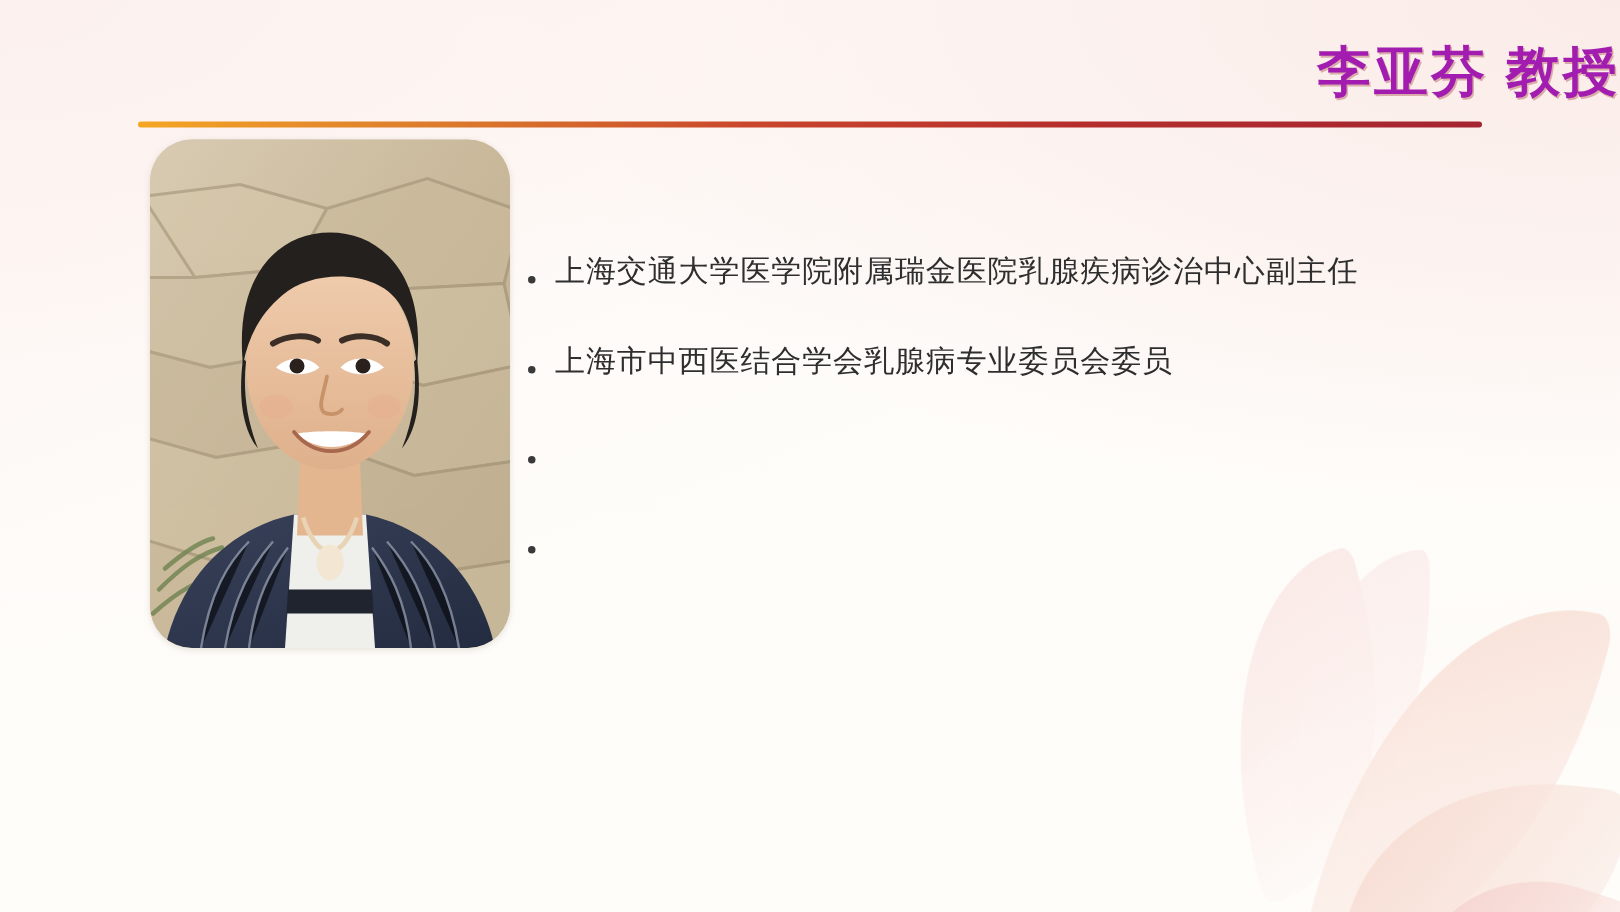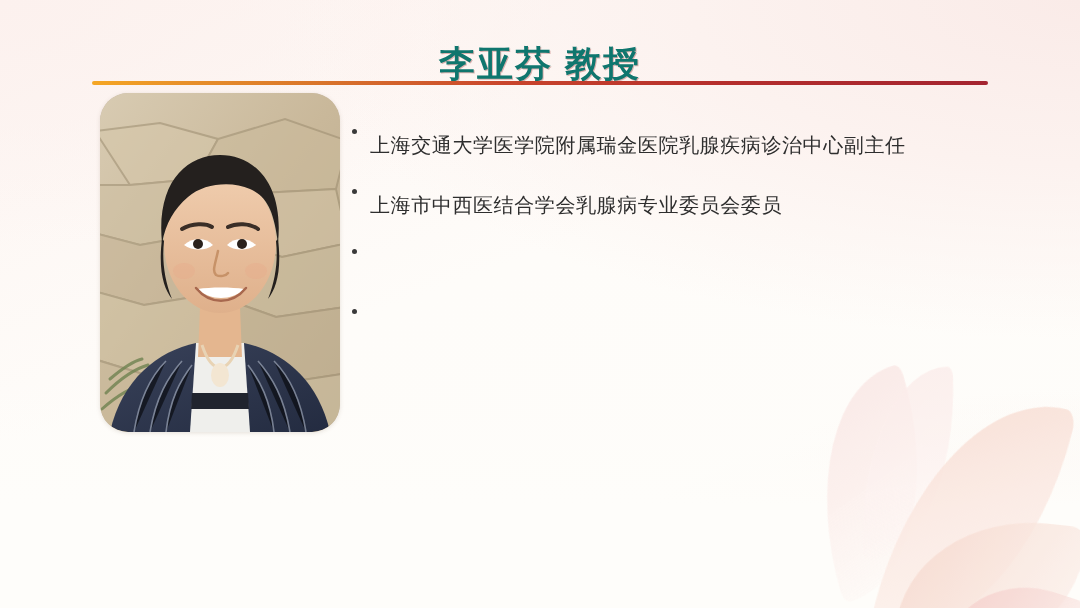--- a/index.html
+++ b/index.html
@@ -89,26 +89,26 @@
     background: linear-gradient(110deg, #F4C9C6 0%, #F9E0DC 60%, rgba(253,244,241,0) 100%);
     border-radius: 70% 14% 86% 16%;
     transform: rotate(18deg);
     opacity: .7;
   }
 
   
   .title {
     position: absolute;
     left: 0; right: 0;
-    top: 40px;
-    text-align: center;
+    top: 24px;
+    text-align: right;
     font-size: 36px;
     font-weight: bold;
     letter-spacing: 2px;
-    color: #0f766e;
+    color: #a21caf;
     text-shadow: 1px 1px 0 rgba(140,20,16,.30);
     white-space: nowrap;
   }
 
   
   .divider {
     position: absolute;
     left: 92px;
     top: 81px;
     width: 896px;
@@ -139,21 +139,21 @@
 
   
   .bullets {
     position: absolute;
     left: 352px;
     top: 133px;
     width: 680px;
   }
   .bullet-row {
     display: flex;
-    align-items: flex-start;
+    align-items: flex-end;
     height: 60px;
   }
   .bullet-dot {
     width: 18px;
     flex: 0 0 18px;
     position: relative;
     top: -4px;
   }
   .bullet-dot i {
     display: block;

